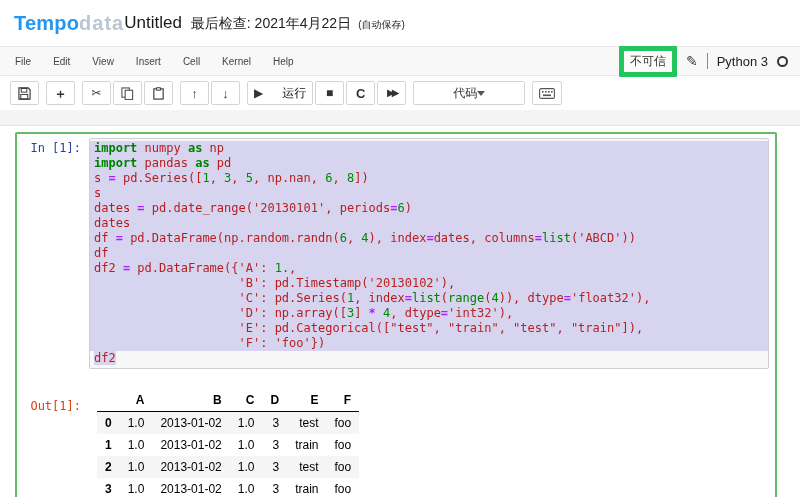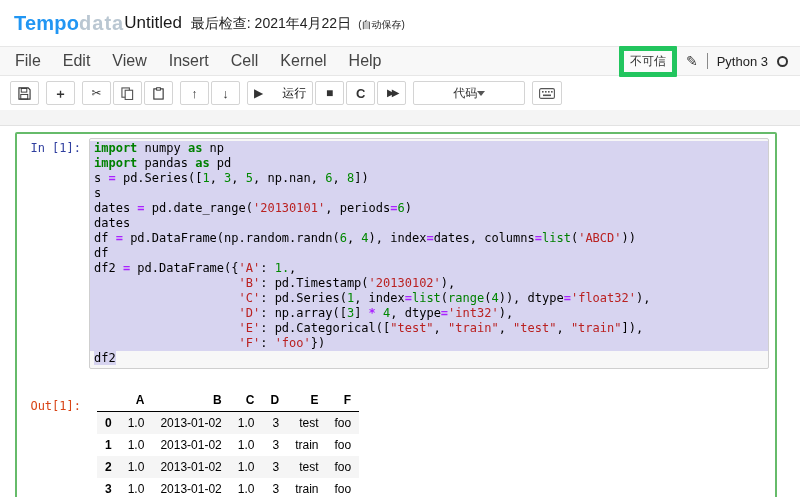--- a/index.html
+++ b/index.html
@@ -17,21 +17,21 @@
   .logo{font-size:20px;font-weight:bold;color:var(--logo-primary-color);letter-spacing:.2px;cursor:pointer;}
   .logo .logo-secondary{color:var(--logo-secondary-color);font-weight:600;letter-spacing:1px;}
   .title-group{display:flex;align-items:baseline;}
   .nb-title{font-size:17px;color:#1a1a1a;font-weight:500;}
   .checkpoint{font-size:14px;color:#222;margin-left:9px;}
   .autosave{font-size:10px;color:#222;margin-left:7px;}
 
   
   .menubar{height:30px;background:#f8f8f8;border-top:1px solid #e7e7e7;border-bottom:1px solid #e7e7e7;
            display:flex;align-items:center;padding:0 12px 0 4px;}
-  .menu-item{font-size:16px;color:#444;padding:4px 11px;cursor:pointer;}
+  .menu-item{font-size:10px;color:#444;padding:4px 11px;cursor:pointer;}
   .menubar-right{margin-left:auto;display:flex;align-items:center;gap:9px;}
   .trust-badge{border:5px solid #22c55e;border-radius:1px;padding:2px 6px;font-size:12px;color:#333;background:#fbfbfb;}
   .pencil{font-size:14px;color:#333;cursor:pointer;}
   .vsep{width:1px;height:16px;background:#8a8a8a;}
   .kernel-name{font-size:13px;color:#222;}
   .kernel-ind{width:11px;height:11px;border:2px solid #333;border-radius:50%;display:inline-block;}
 
   
   .toolbar{height:34px;display:flex;align-items:center;gap:7px;padding:0 0 0 10px;background:#fff;}
   .btn-group{display:flex;gap:2px;}
@@ -55,21 +55,21 @@
   .prompt-col{width:72px;flex:0 0 72px;text-align:right;padding:3px 8px 0 0;
               font-family:"DejaVu Sans Mono",monospace;font-size:12px;white-space:nowrap;}
   .in-prompt{color:var(--in-prompt);}
   .out-prompt{color:var(--out-prompt);padding-top:10px;}
   .input-area{flex:1;border:1px solid #cfcfcf;border-radius:2px;background:#f7f7f7;padding:2px 0;cursor:text;}
   .code-line{font-family:"DejaVu Sans Mono",monospace;font-size:12px;line-height:15px;
              white-space:pre;padding:0 4px;color:#000;}
   .code-line.selected{background:var(--selection);}
   .inline-sel{background:var(--selection);}
   .tok-kw{color:var(--keyword);font-weight:bold;}
-  .tok-def{color:#000000;}
+  .tok-def{color:#b91c1c;}
   .tok-str{color:var(--string);}
   .tok-num{color:var(--number);}
   .tok-op{color:var(--operator);font-weight:bold;}
   .tok-b{color:var(--builtin);}
 
   
   .output-row{margin-top:20px;}
   table.dataframe{border-collapse:collapse;margin-left:8px;font-size:12px;color:#000;}
   table.dataframe th,table.dataframe td{padding:5px 8px;text-align:right;border:none;line-height:12px;}
   table.dataframe thead th{font-weight:bold;border-bottom:1px solid #000;}

